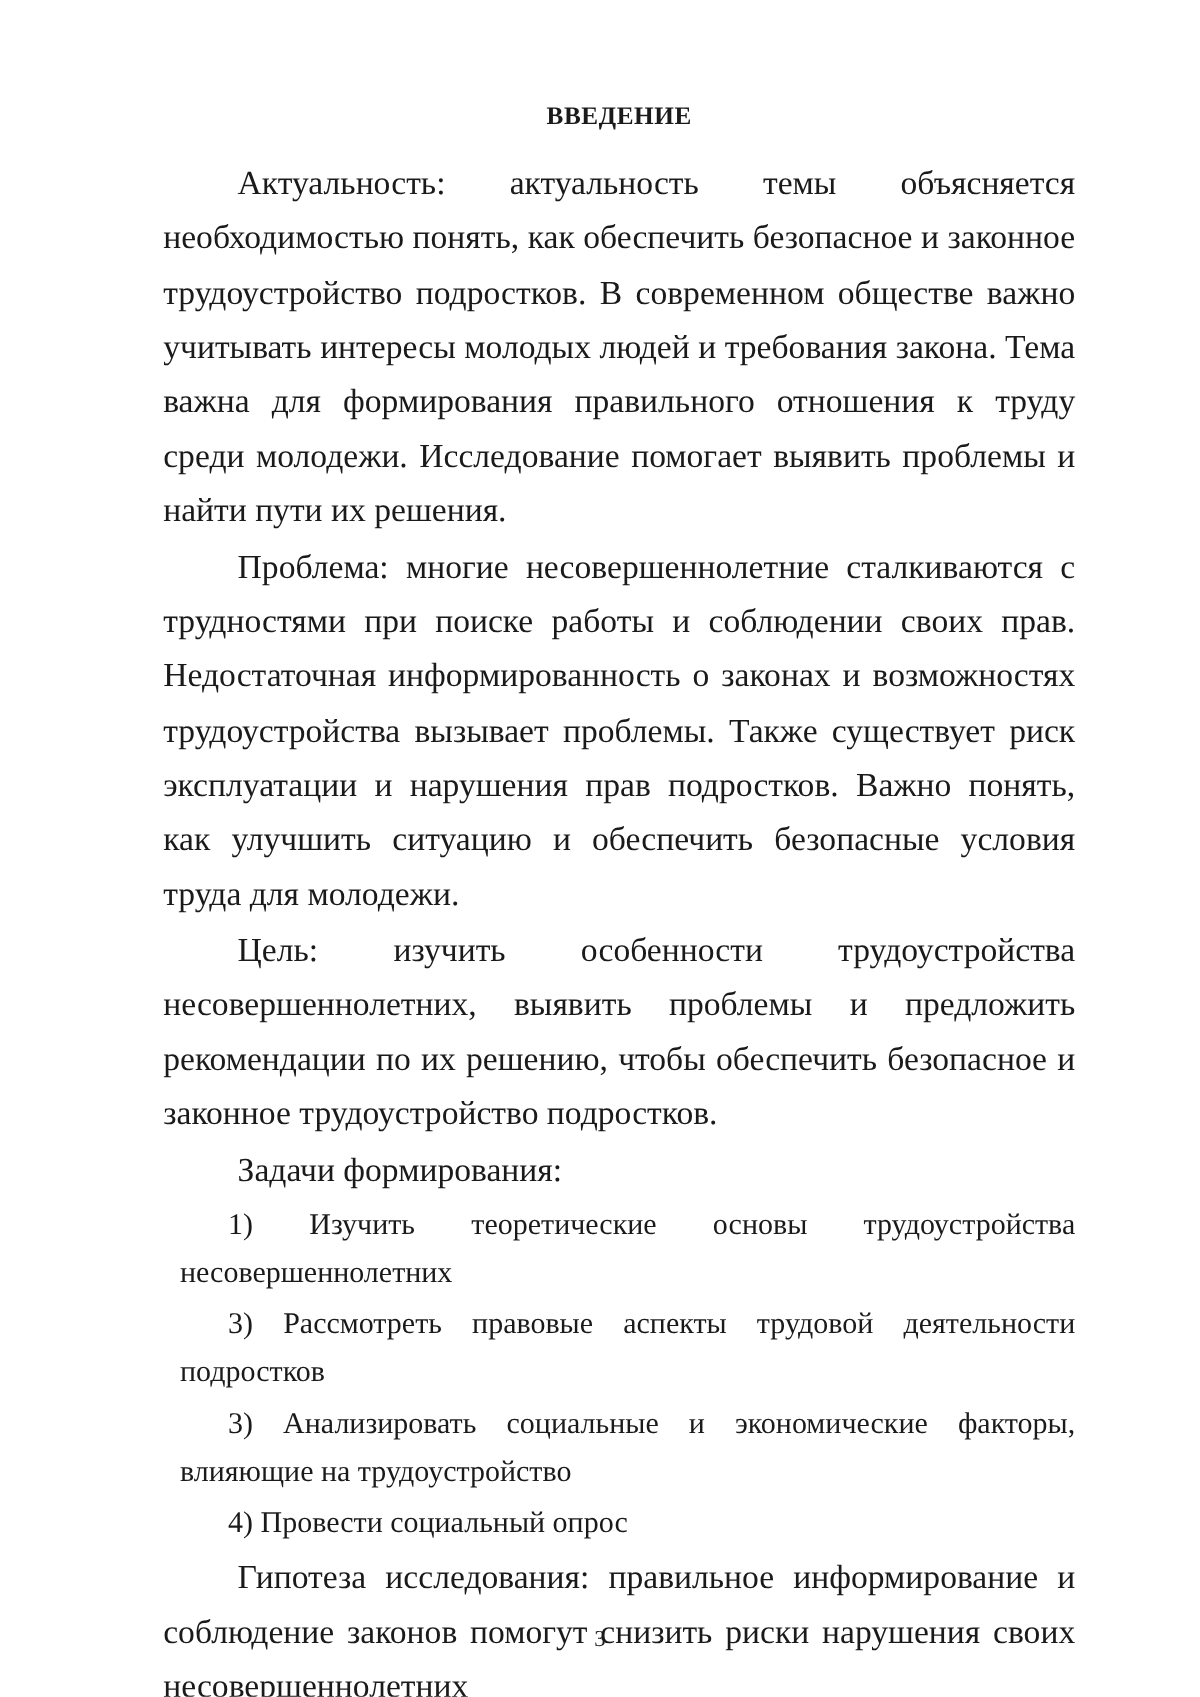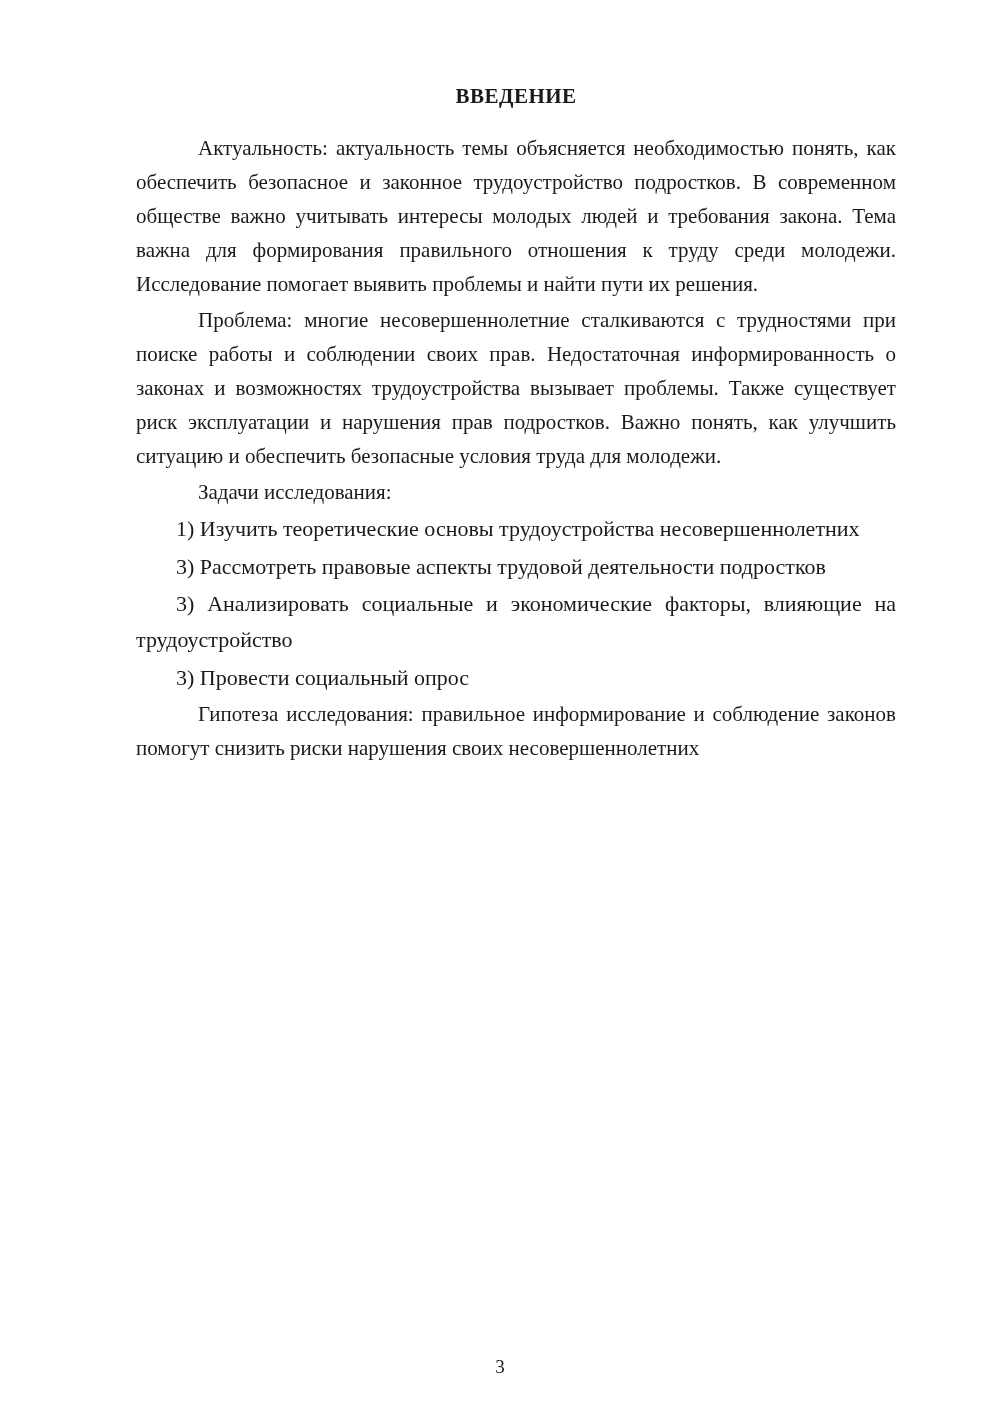--- a/index.html
+++ b/index.html
@@ -21,35 +21,35 @@
     padding: 84px 104px 40px 136px;
   }
   .doc-title {
     text-align: center;
     font-weight: bold;
     font-size: 21px;
     letter-spacing: 0.5px;
     margin: 0 0 22px 0;
   }
   .para {
-    font-size: 21px;
+    font-size: 28px;
     line-height: 1.62;
     text-align: justify;
     text-justify: inter-word;
     margin: 0 0 2px 0;
     hyphens: none;
   }
   .para.indent {
     text-indent: 62px;
   }
   .list-item {
-    font-size: 22px;
+    font-size: 25px;
     line-height: 1.62;
     text-align: justify;
-    margin: 0 0 2px 0;
+    margin: 0 0 2px 14px;
     text-indent: 40px;
   }
   .list-item.just {
     text-align: justify;
   }
   .page-number {
     position: absolute;
     left: 0;
     right: 0;
     bottom: 36px;
@@ -62,30 +62,31 @@
 <body>
 
 <div class="page">
 
   <h1 class="doc-title">ВВЕДЕНИЕ</h1>
 
   <p class="para indent">Актуальность: актуальность темы объясняется необходимостью понять, как обеспечить безопасное и законное трудоустройство подростков. В современном обществе важно учитывать интересы молодых людей и требования закона. Тема важна для формирования правильного отношения к труду среди молодежи. Исследование помогает выявить проблемы и найти пути их решения.</p>
 
   <p class="para indent">Проблема: многие несовершеннолетние сталкиваются с трудностями при поиске работы и соблюдении своих прав. Недостаточная информированность о законах и возможностях трудоустройства вызывает проблемы. Также существует риск эксплуатации и нарушения прав подростков. Важно понять, как улучшить ситуацию и обеспечить безопасные условия труда для молодежи.</p>
 
+  <p class="para indent">Цель: изучить особенности трудоустройства несовершеннолетних, выявить проблемы и предложить рекомендации по их решению, чтобы обеспечить безопасное и законное трудоустройство подростков.</p>
 
-  <p class="para indent">Задачи исследования:</p>
+  <p class="para indent">Задачи формирования:</p>
 
   <p class="list-item just">1) Изучить теоретические основы трудоустройства несовершеннолетних</p>
 
   <p class="list-item">3) Рассмотреть правовые аспекты трудовой деятельности подростков</p>
 
   <p class="list-item just">3) Анализировать социальные и экономические факторы, влияющие на трудоустройство</p>
 
-  <p class="list-item">3) Провести социальный опрос</p>
+  <p class="list-item">4) Провести социальный опрос</p>
 
 
 
 
   <p class="para indent">Гипотеза исследования: правильное информирование и соблюдение законов помогут снизить риски нарушения своих несовершеннолетних</p>
 
   <div class="page-number">3</div>
 
 </div>
 

